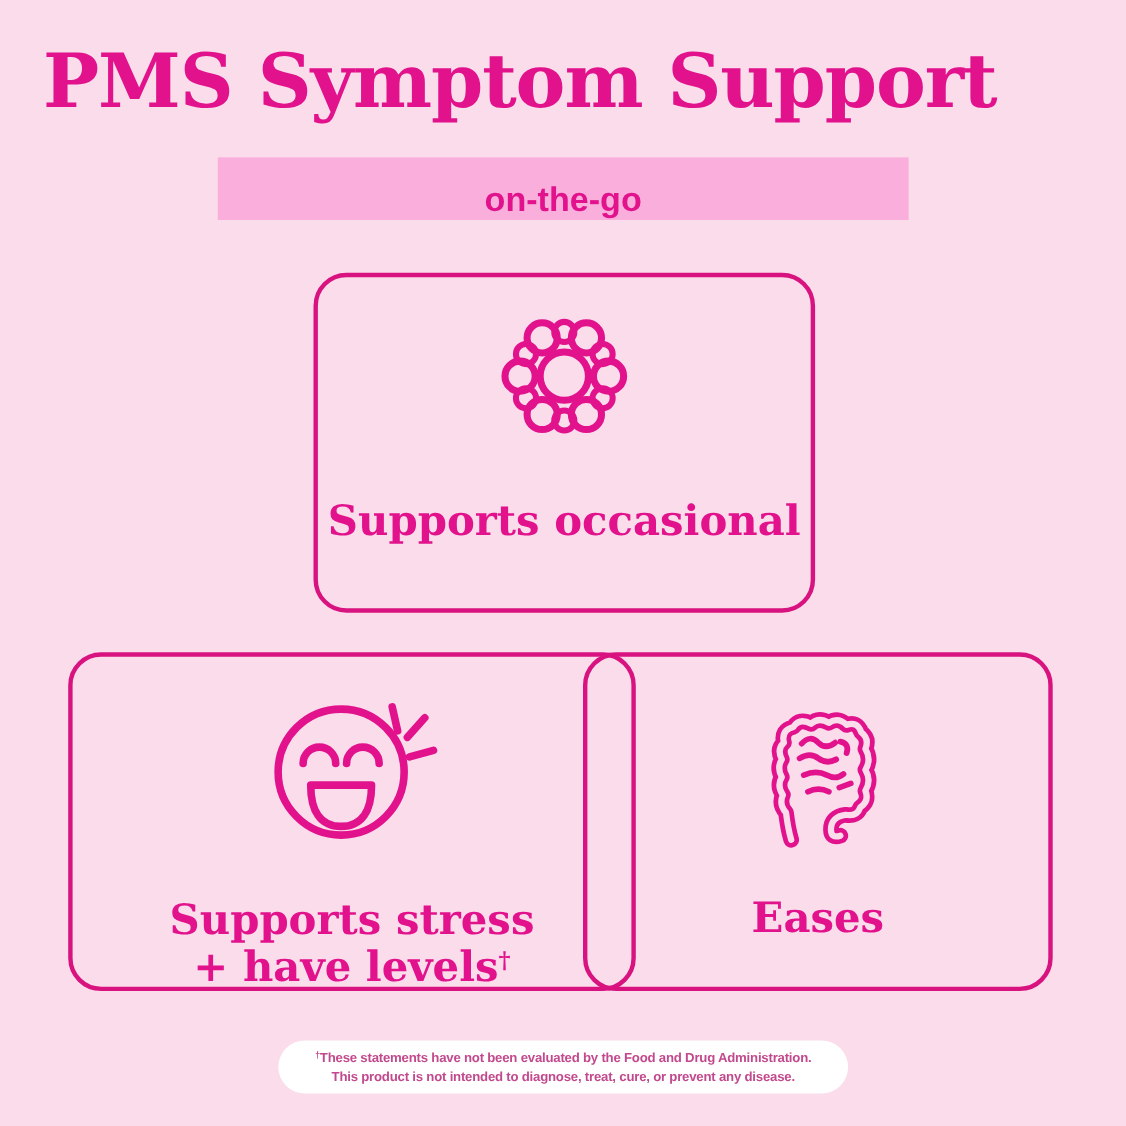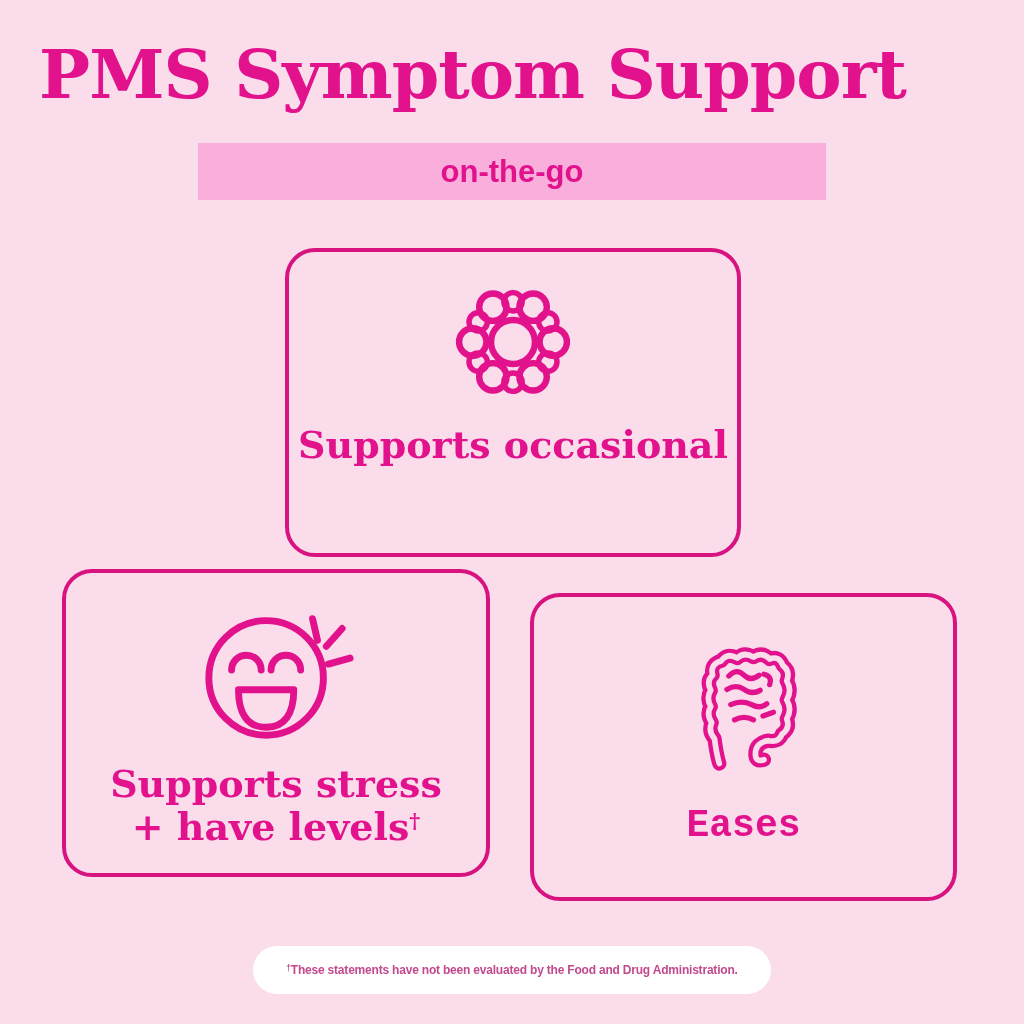--- a/index.html
+++ b/index.html
@@ -26,51 +26,52 @@
     font-weight:bold;
     font-size:68px;
     letter-spacing:-1px;
     color:var(--accent);
   }
   .banner{
     position:absolute;
     left:198px; top:143px;
     width:628px; height:57px;
     background:var(--banner-bg);
-    display:flex; align-items:center; justify-content:center;
+    display:flex; align-items:flex-end; justify-content:center;
   }
   .banner-label{
     font-family:"Liberation Sans", sans-serif;
     font-weight:bold;
     font-size:31px;
     color:var(--accent);
   }
   .card{
     position:absolute;
     border:4px solid var(--card-border);
     border-radius:30px;
     display:flex;
     flex-direction:column;
     align-items:center;
+    gap:28px;
   }
   .card.top{ left:285px; top:248px; width:456px; height:309px; padding-top:26px; }
-  .card.left{ left:62px;  top:569px; width:428px; height:308px; padding-top:18px; }
+  .card.left{ left:62px;  top:593px; width:516px; height:308px; padding-top:18px; }
   .card.right{ left:530px; top:593px; width:427px; height:308px; padding-top:24px; }
   .card .icon{ color:var(--accent); flex:0 0 auto; }
   .card-text{
     margin-top:18px;
     text-align:center;
     font-family:"DejaVu Serif", serif;
     font-weight:bold;
     font-size:38px;
     line-height:1.12;
     color:var(--accent);
   }
   .card.left .card-text{ margin-top:14px; }
-  .card.right .card-text{ margin-top:32px;font-family:Liberation Mono, monospace; }
+  .card.right .card-text{ margin-top:12px; }
   .sup{
     font-size:55%;
     vertical-align:baseline;
     position:relative;
     top:-0.55em;
   }
   .disclaimer{
     position:absolute;
     left:253px; top:946px;
     width:518px; height:48px;
@@ -164,13 +165,14 @@
       </g>
     </svg>
   </span>
   <div class="card-text">
     <div>Eases</div>
   </div>
 </div>
 
 <div class="disclaimer">
   <div><span class="dsup">†</span><span>These statements have not been evaluated by the Food and Drug Administration.</span></div>
+  <div>This product is not intended to diagnose, treat, cure, or prevent any disease.</div>
 </div>
 
 </body></html>

